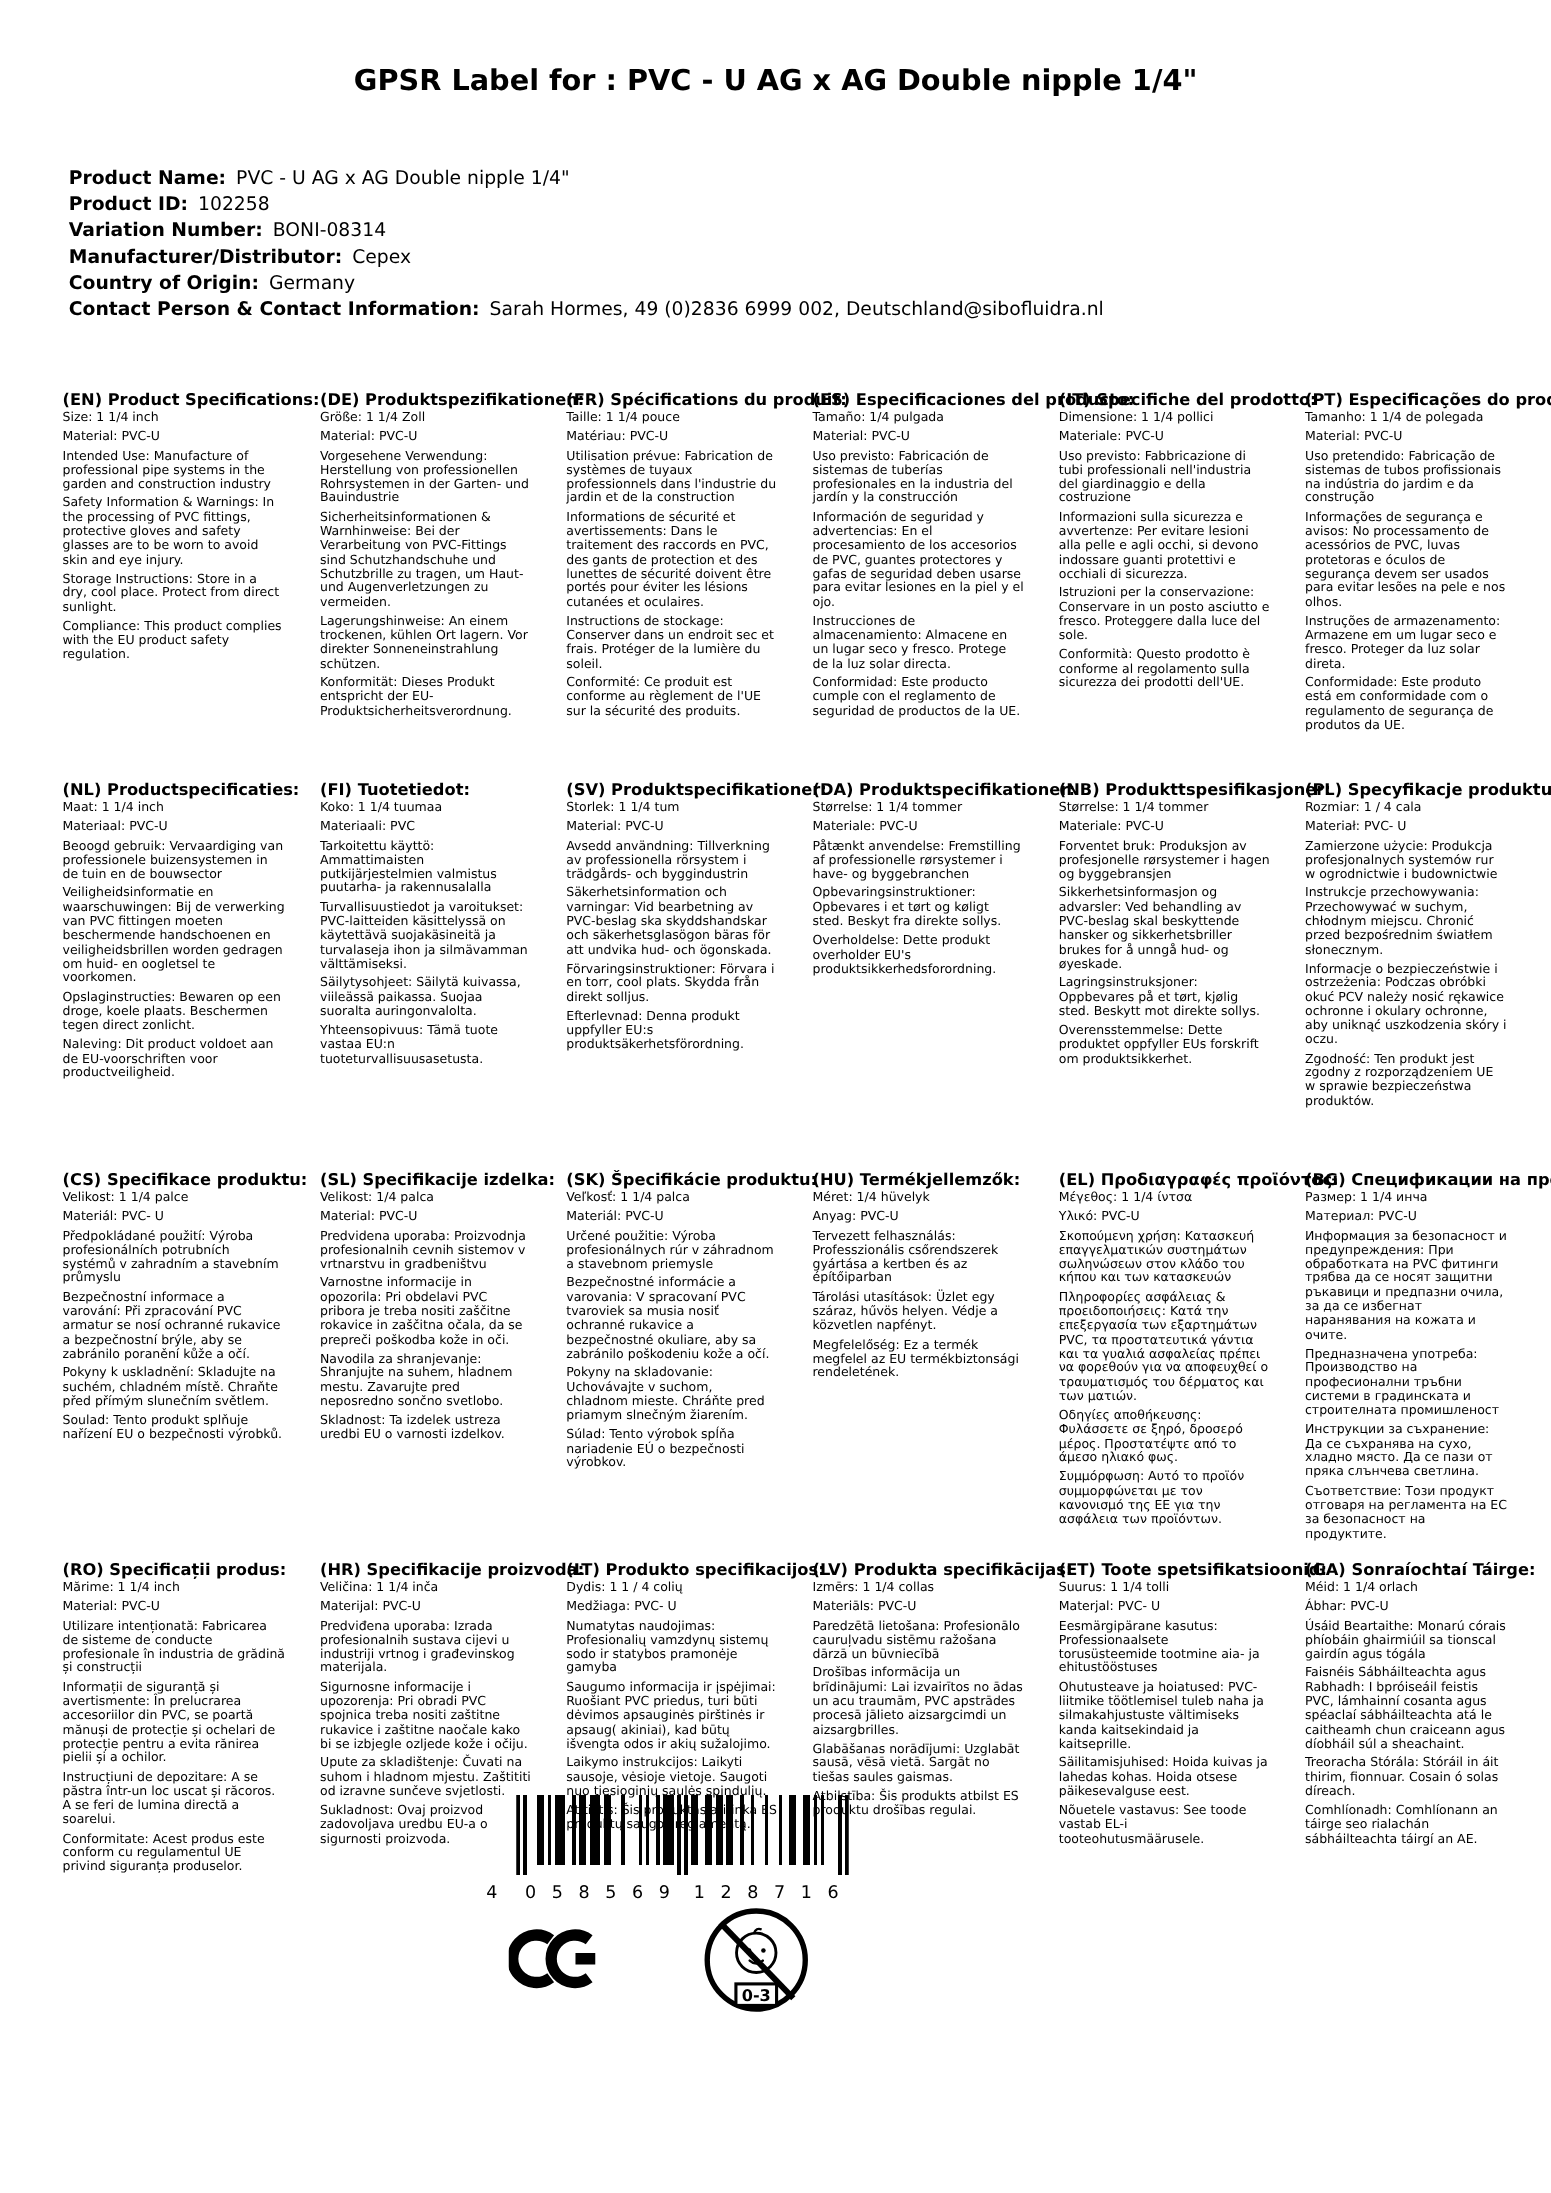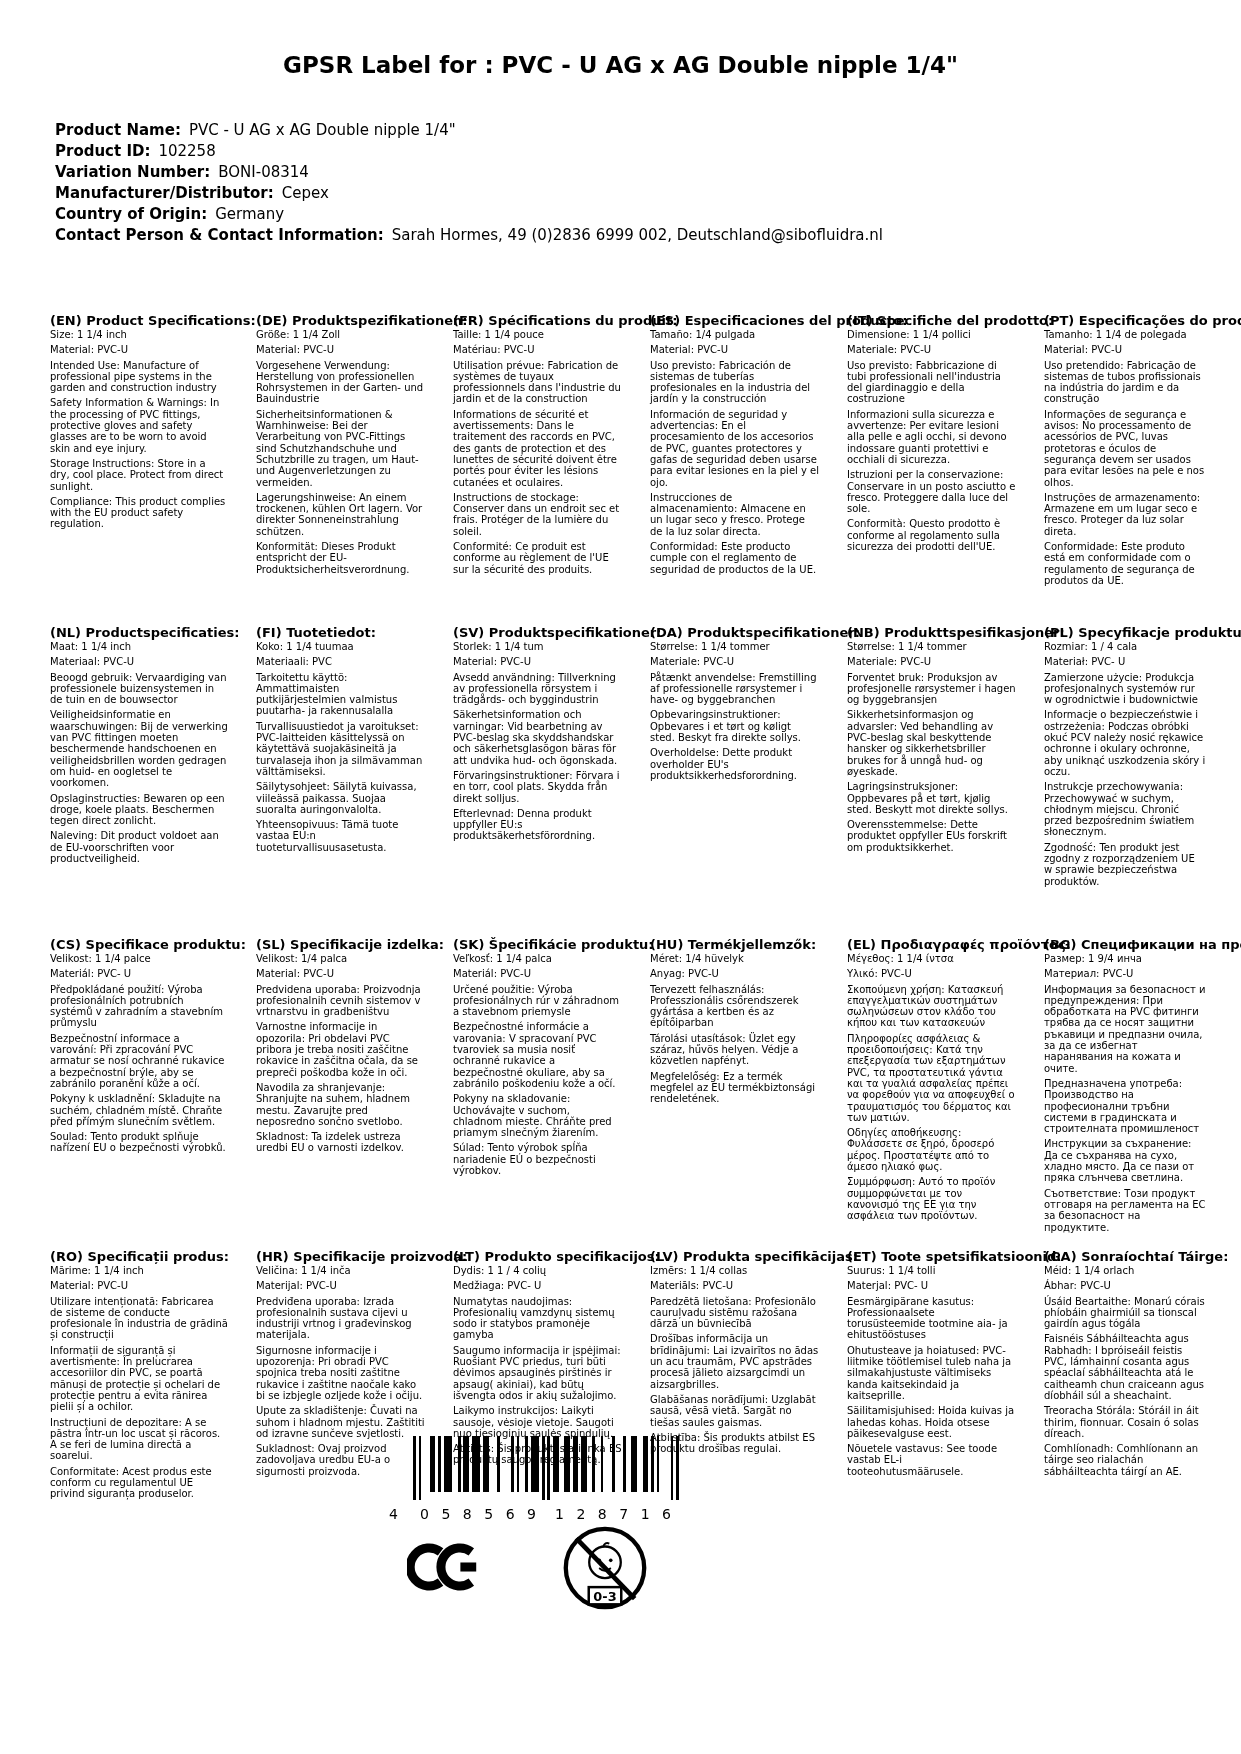--- a/index.html
+++ b/index.html
@@ -4,21 +4,21 @@
 <style>
   html,body{margin:0;padding:0;background:#ffffff;}
   .page{
     position:relative;width:1241px;height:1638px;background:#fff;color:#000;
     font-family:"DejaVu Sans","Liberation Sans",sans-serif;overflow:hidden;
   }
   .title{
     position:absolute;top:52px;left:0;width:100%;text-align:center;
     font-size:23px;font-weight:bold;margin:0;
   }
-  .product-info{position:absolute;left:55px;top:120px;font-size:15px;}
+  .product-info{position:absolute;left:55px;top:132px;font-size:15px;}
   .pi-row{height:21px;line-height:21px;white-space:nowrap;}
   .pi-label{font-weight:bold;margin-right:8px;}
   .lang-grid{
     position:absolute;left:50px;top:315px;
     display:grid;
     grid-template-columns:206px 197px 197px 197px 197px 190px;
     grid-auto-rows:312px;
   }
   .lang-block{padding-right:28px;overflow:visible;}
   .lb-header{font-size:13px;font-weight:bold;line-height:12px;margin:0 0 2px 0;white-space:nowrap;}
@@ -145,22 +145,22 @@
         <p>Forventet bruk: Produksjon av profesjonelle rørsystemer i hagen og byggebransjen</p>
         <p>Sikkerhetsinformasjon og advarsler: Ved behandling av PVC-beslag skal beskyttende hansker og sikkerhetsbriller brukes for å unngå hud- og øyeskade.</p>
         <p>Lagringsinstruksjoner: Oppbevares på et tørt, kjølig sted. Beskytt mot direkte sollys.</p>
         <p>Overensstemmelse: Dette produktet oppfyller EUs forskrift om produktsikkerhet.</p>
       </div>
       <div class="lang-block">
         <div class="lb-header">(PL) Specyfikacje produktu:</div>
         <p>Rozmiar: 1 / 4 cala</p>
         <p>Materiał: PVC- U</p>
         <p>Zamierzone użycie: Produkcja profesjonalnych systemów rur w ogrodnictwie i budownictwie</p>
+        <p>Instrukcje przechowywania: Przechowywać w suchym, chłodnym miejscu. Chronić przed bezpośrednim światłem słonecznym.</p>
         <p>Informacje o bezpieczeństwie i ostrzeżenia: Podczas obróbki okuć PCV należy nosić rękawice ochronne i okulary ochronne, aby uniknąć uszkodzenia skóry i oczu.</p>
-        <p>Instrukcje przechowywania: Przechowywać w suchym, chłodnym miejscu. Chronić przed bezpośrednim światłem słonecznym.</p>
         <p>Zgodność: Ten produkt jest zgodny z rozporządzeniem UE w sprawie bezpieczeństwa produktów.</p>
       </div>
       <div class="lang-block">
         <div class="lb-header">(CS) Specifikace produktu:</div>
         <p>Velikost: 1 1/4 palce</p>
         <p>Materiál: PVC- U</p>
         <p>Předpokládané použití: Výroba profesionálních potrubních systémů v zahradním a stavebním průmyslu</p>
         <p>Bezpečnostní informace a varování: Při zpracování PVC armatur se nosí ochranné rukavice a bezpečnostní brýle, aby se zabránilo poranění kůže a očí.</p>
         <p>Pokyny k uskladnění: Skladujte na suchém, chladném místě. Chraňte před přímým slunečním světlem.</p>
         <p>Soulad: Tento produkt splňuje nařízení EU o bezpečnosti výrobků.</p>
@@ -195,21 +195,21 @@
         <div class="lb-header">(EL) Προδιαγραφές προϊόντος:</div>
         <p>Μέγεθος: 1 1/4 ίντσα</p>
         <p>Υλικό: PVC-U</p>
         <p>Σκοπούμενη χρήση: Κατασκευή επαγγελματικών συστημάτων σωληνώσεων στον κλάδο του κήπου και των κατασκευών</p>
         <p>Πληροφορίες ασφάλειας &amp; προειδοποιήσεις: Κατά την επεξεργασία των εξαρτημάτων PVC, τα προστατευτικά γάντια και τα γυαλιά ασφαλείας πρέπει να φορεθούν για να αποφευχθεί ο τραυματισμός του δέρματος και των ματιών.</p>
         <p>Οδηγίες αποθήκευσης: Φυλάσσετε σε ξηρό, δροσερό μέρος. Προστατέψτε από το άμεσο ηλιακό φως.</p>
         <p>Συμμόρφωση: Αυτό το προϊόν συμμορφώνεται με τον κανονισμό της ΕΕ για την ασφάλεια των προϊόντων.</p>
       </div>
       <div class="lang-block">
         <div class="lb-header">(BG) Спецификации на продукта:</div>
-        <p>Размер: 1 9/4 инча</p>
+        <p>Размер: 1 1/4 инча</p>
         <p>Материал: PVC-U</p>
         <p>Информация за безопасност и предупреждения: При обработката на PVC фитинги трябва да се носят защитни ръкавици и предпазни очила, за да се избегнат наранявания на кожата и очите.</p>
         <p>Предназначена употреба: Производство на професионални тръбни системи в градинската и строителната промишленост</p>
         <p>Инструкции за съхранение: Да се съхранява на сухо, хладно място. Да се пази от пряка слънчева светлина.</p>
         <p>Съответствие: Този продукт отговаря на регламента на ЕС за безопасност на продуктите.</p>
       </div>
       <div class="lang-block">
         <div class="lb-header">(RO) Specificații produs:</div>
         <p>Mărime: 1 1/4 inch</p>
         <p>Material: PVC-U</p>

